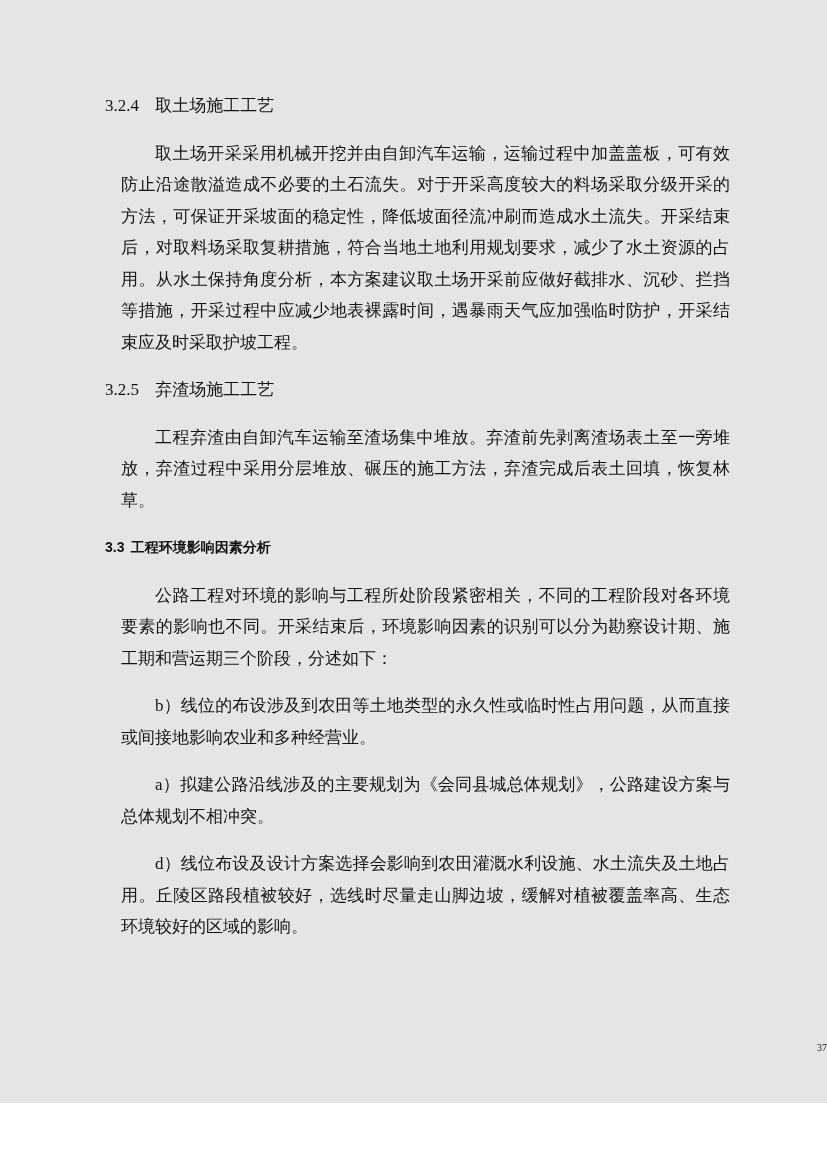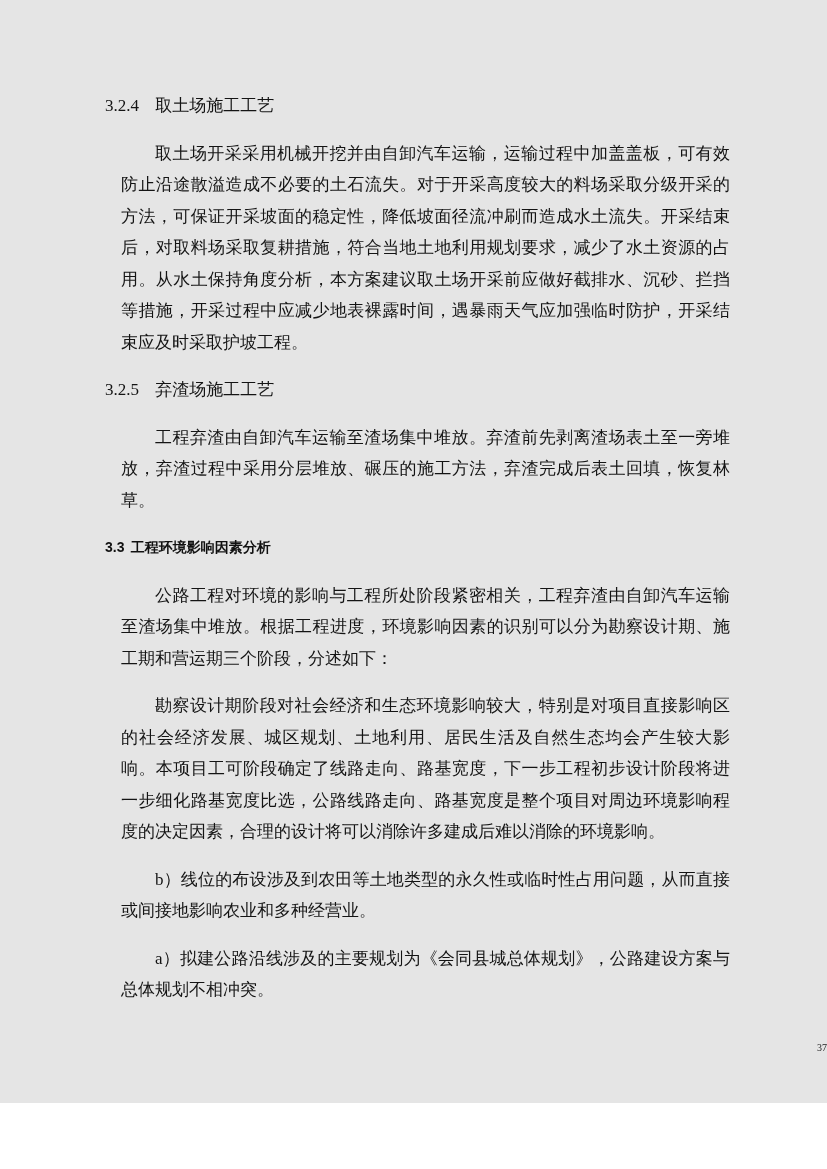--- a/index.html
+++ b/index.html
@@ -72,28 +72,28 @@
     <h3 class="h-sub"><span class="num">3.2.4</span><span>取土场施工工艺</span></h3>
 
     <p class="para">取土场开采采用机械开挖并由自卸汽车运输，运输过程中加盖盖板，可有效防止沿途散溢造成不必要的土石流失。对于开采高度较大的料场采取分级开采的方法，可保证开采坡面的稳定性，降低坡面径流冲刷而造成水土流失。开采结束后，对取料场采取复耕措施，符合当地土地利用规划要求，减少了水土资源的占用。从水土保持角度分析，本方案建议取土场开采前应做好截排水、沉砂、拦挡等措施，开采过程中应减少地表裸露时间，遇暴雨天气应加强临时防护，开采结束应及时采取护坡工程。</p>
 
     <h3 class="h-sub"><span class="num">3.2.5</span><span>弃渣场施工工艺</span></h3>
 
     <p class="para">工程弃渣由自卸汽车运输至渣场集中堆放。弃渣前先剥离渣场表土至一旁堆放，弃渣过程中采用分层堆放、碾压的施工方法，弃渣完成后表土回填，恢复林草。</p>
 
     <h2 class="h-main"><span class="num">3.3</span><span>工程环境影响因素分析</span></h2>
 
-    <p class="para">公路工程对环境的影响与工程所处阶段紧密相关，工程弃渣由自卸汽车运输至渣场集中堆放。根据工程进度，环境影响因素的识别可以分为勘察设计期、施工期和营运期三个阶段，分述如下：</p>
+    <p class="para">公路工程对环境的影响与工程所处阶段紧密相关，不同的工程阶段对各环境要素的影响也不同。开采结束后，环境影响因素的识别可以分为勘察设计期、施工期和营运期三个阶段，分述如下：</p>
 
 
-    <p class="para">勘察设计期阶段对社会经济和生态环境影响较大，特别是对项目直接影响区的社会经济发展、城区规划、土地利用、居民生活及自然生态均会产生较大影响。本项目工可阶段确定了线路走向、路基宽度，下一步工程初步设计阶段将进一步细化路基宽度比选，公路线路走向、路基宽度是整个项目对周边环境影响程度的决定因素，合理的设计将可以消除许多建成后难以消除的环境影响。</p>
 
     <p class="para">b）线位的布设涉及到农田等土地类型的永久性或临时性占用问题，从而直接或间接地影响农业和多种经营业。</p>
 
     <p class="para">a）拟建公路沿线涉及的主要规划为《会同县城总体规划》，公路建设方案与总体规划不相冲突。</p>
 
 
+    <p class="para">d）线位布设及设计方案选择会影响到农田灌溉水利设施、水土流失及土地占用。丘陵区路段植被较好，选线时尽量走山脚边坡，缓解对植被覆盖率高、生态环境较好的区域的影响。</p>
 
 
   </div>
 
   <div class="footer">37</div>
 </div>
 
 </body></html>

